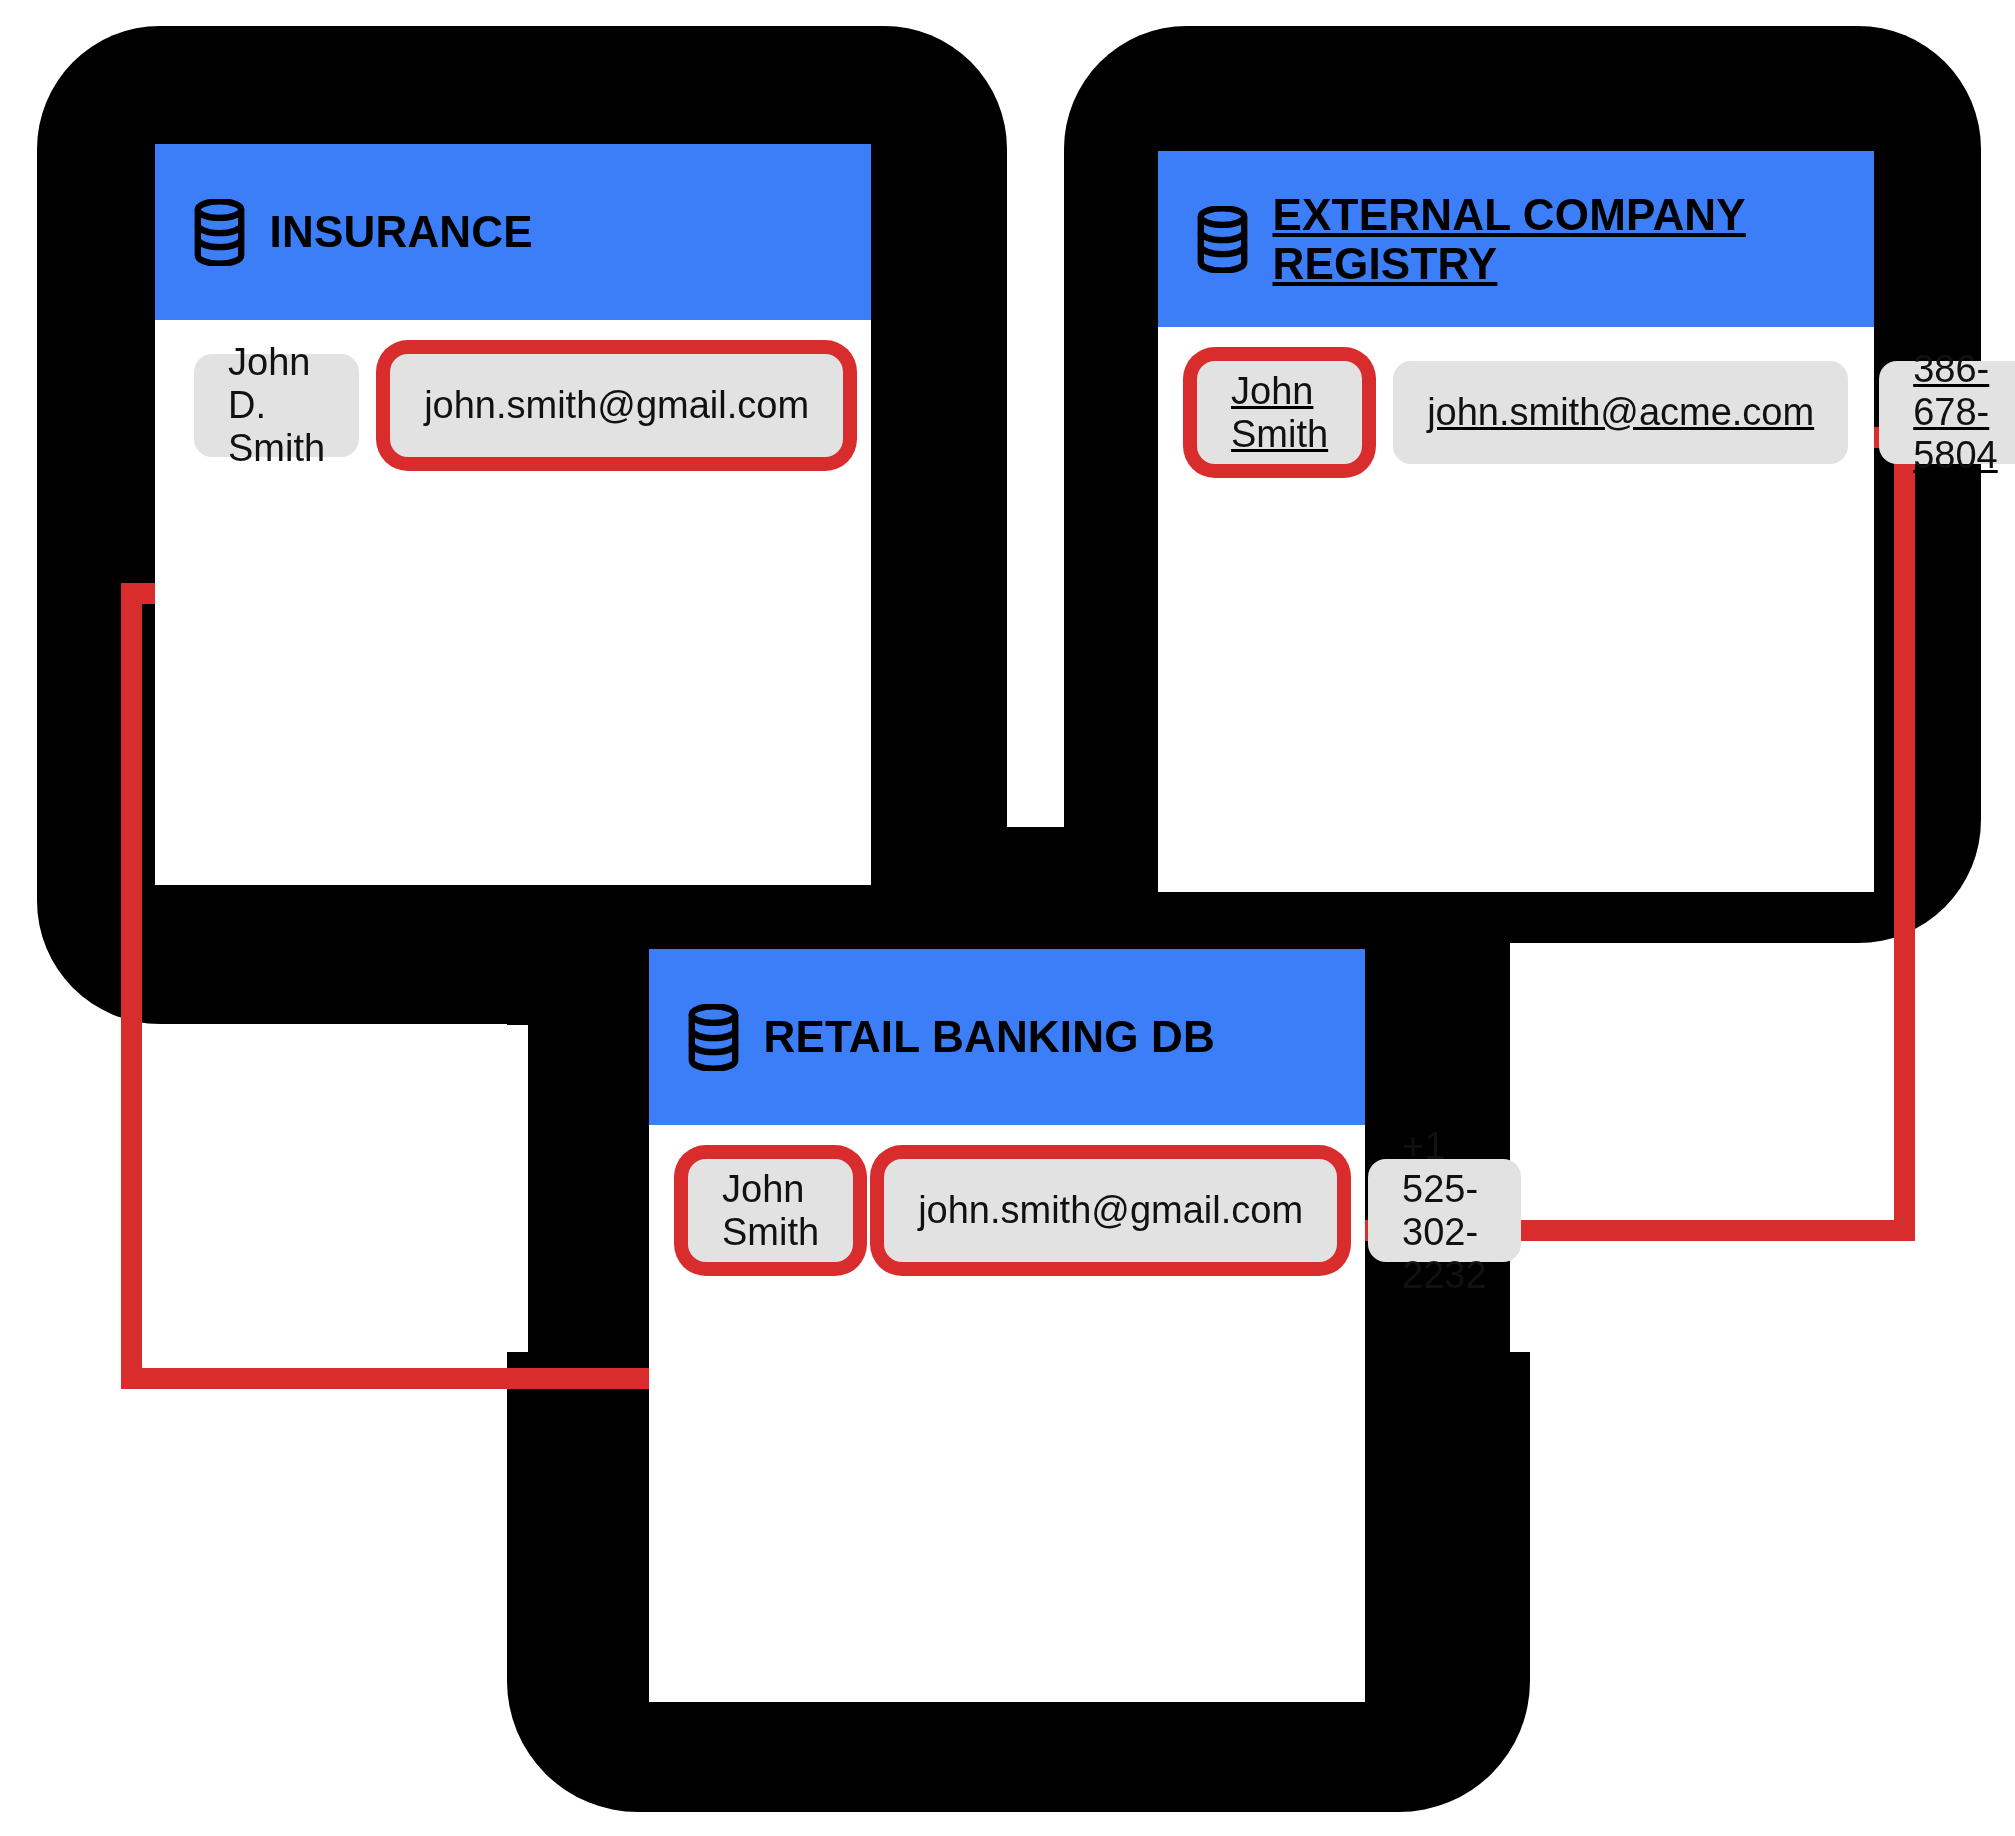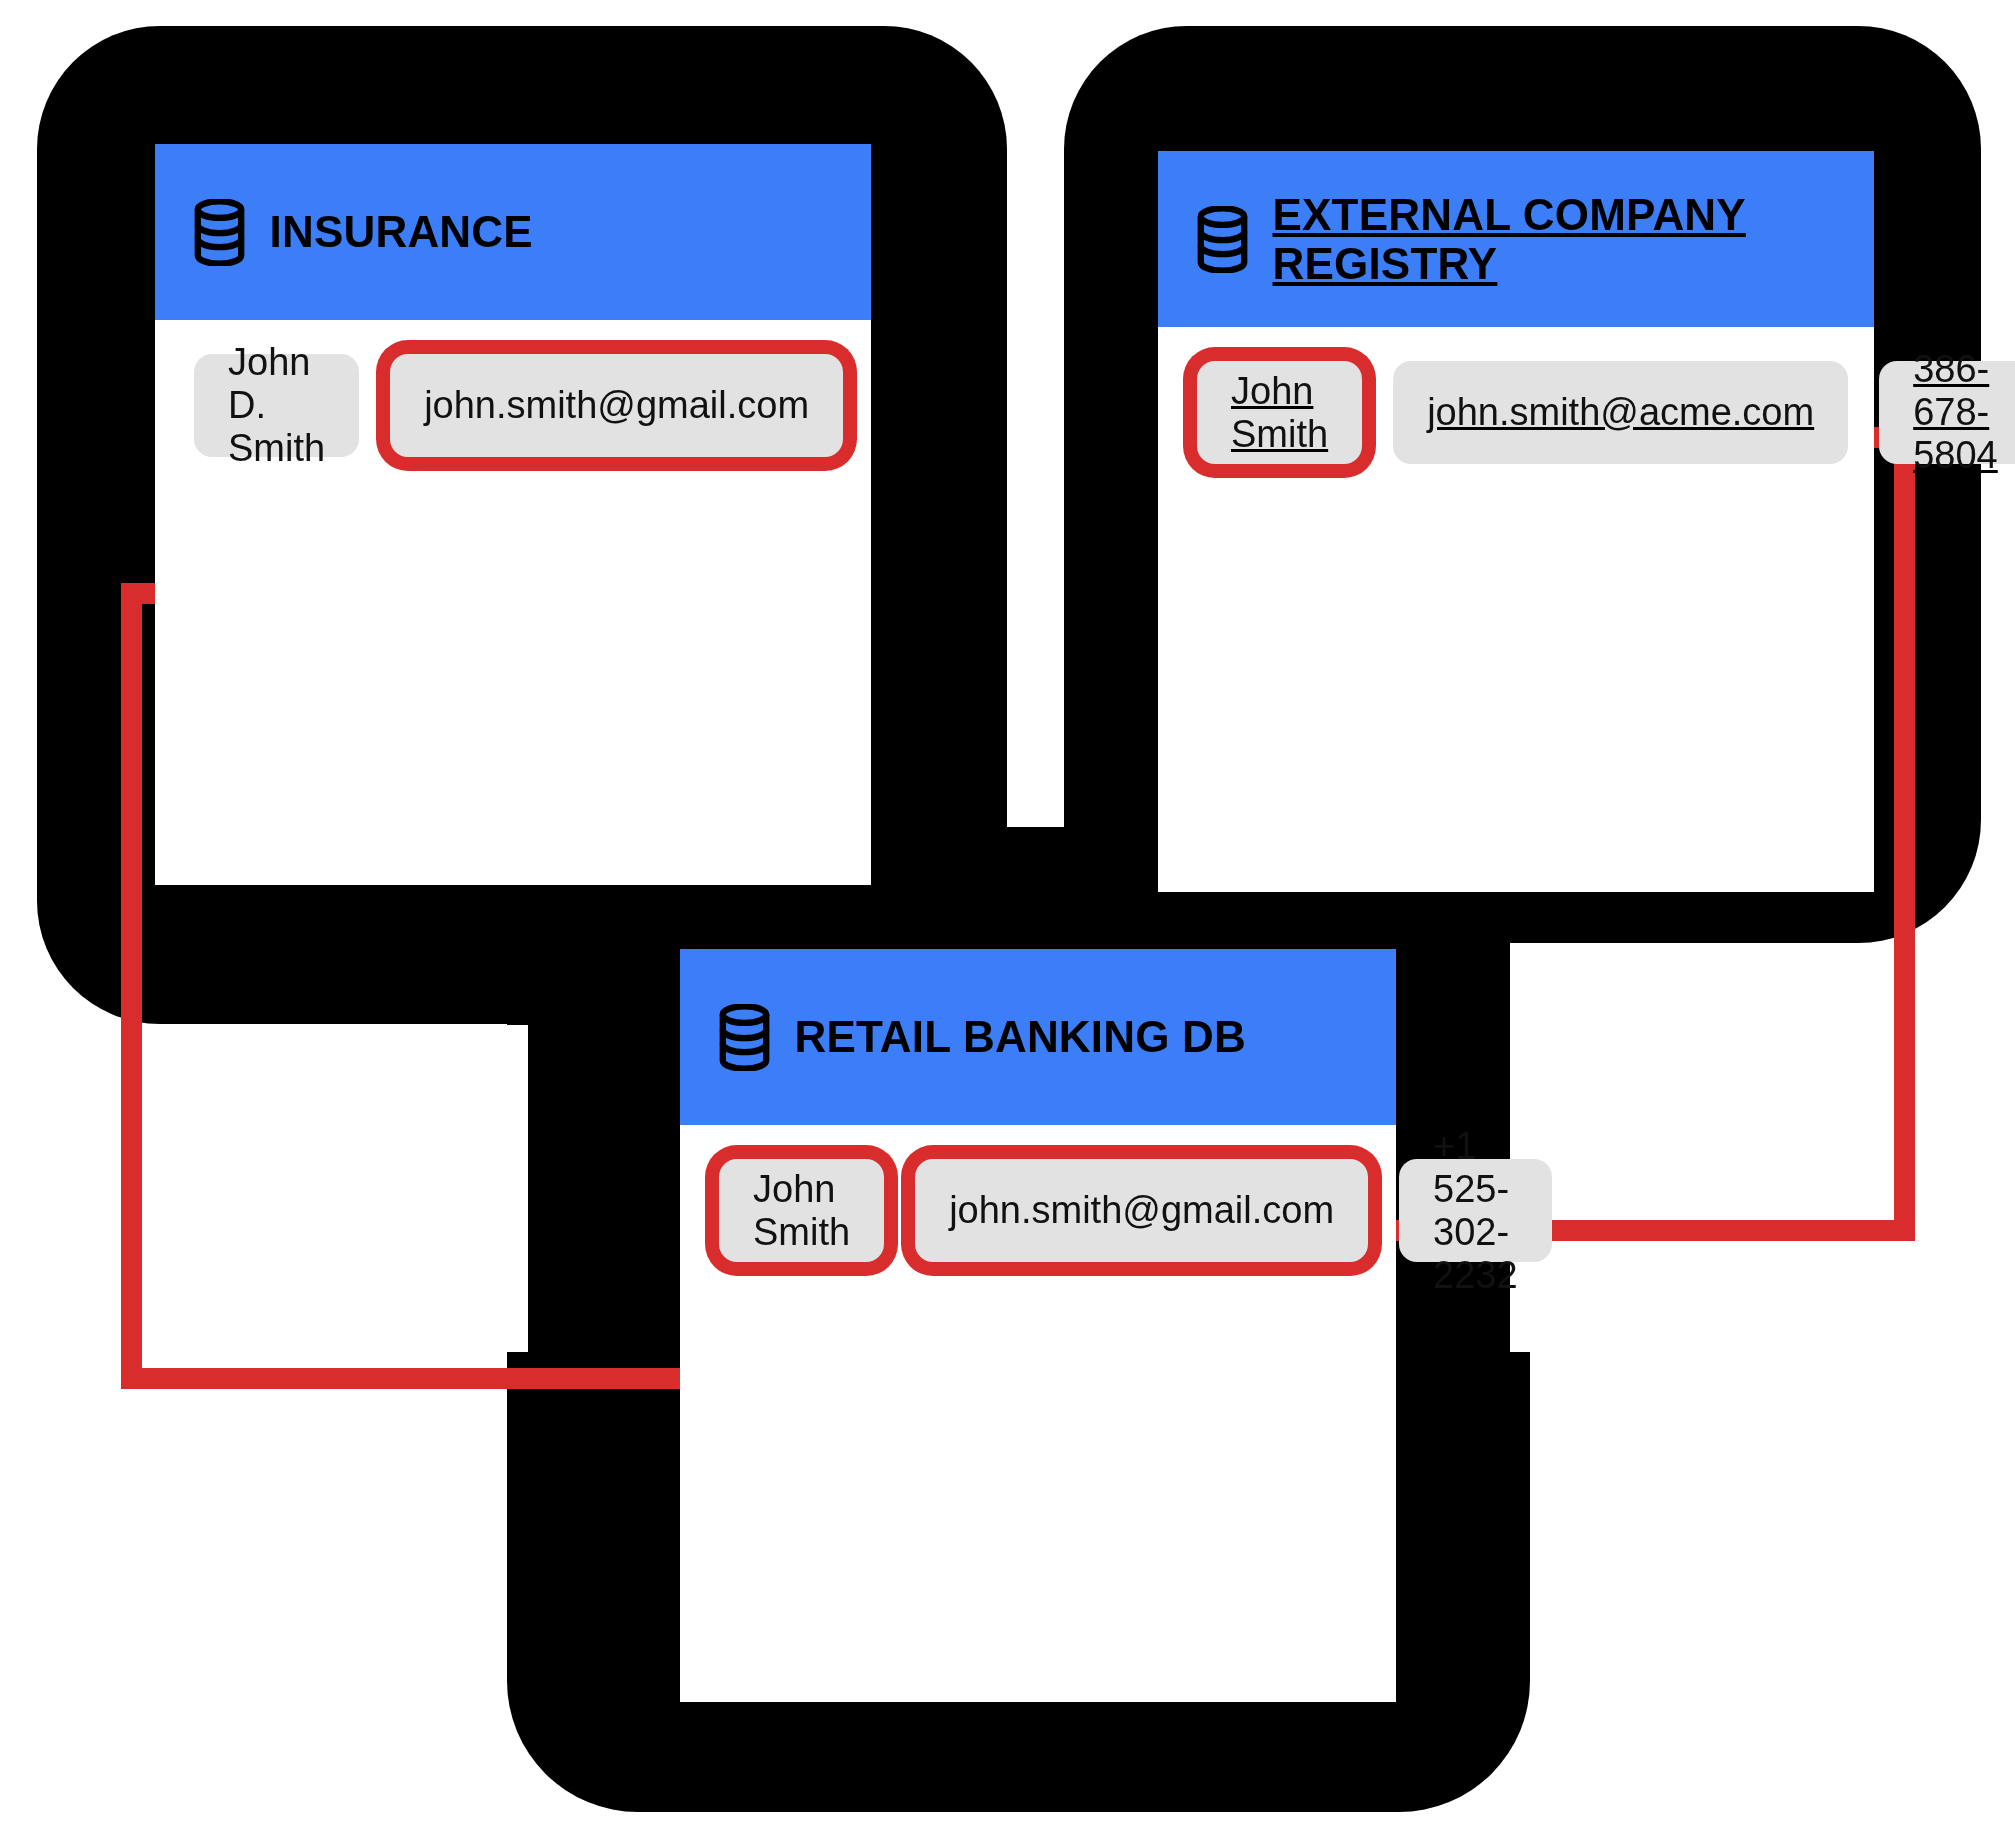--- a/index.html
+++ b/index.html
@@ -39,21 +39,21 @@
 
   
   .card {
     position: absolute;
     background: #ffffff;
     box-sizing: border-box;
     z-index: 5;
   }
   #card-insurance { left: 155px;  top: 144px;  width: 716px; height: 741px; }
   #card-registry  { left: 1158px; top: 151px;  width: 716px; height: 741px; text-decoration: underline; }
-  #card-retail    { left: 680px;  top: 949px; width: 716px; height: 753px; }
+  #card-retail    { left: 649px;  top: 949px; width: 716px; height: 753px; }
 
   .card-header {
     background: #3B7EF7;
     height: 176px;
     display: flex;
     align-items: center;
     padding: 0 39px;
     box-sizing: border-box;
     gap: 24.5px;
   }

